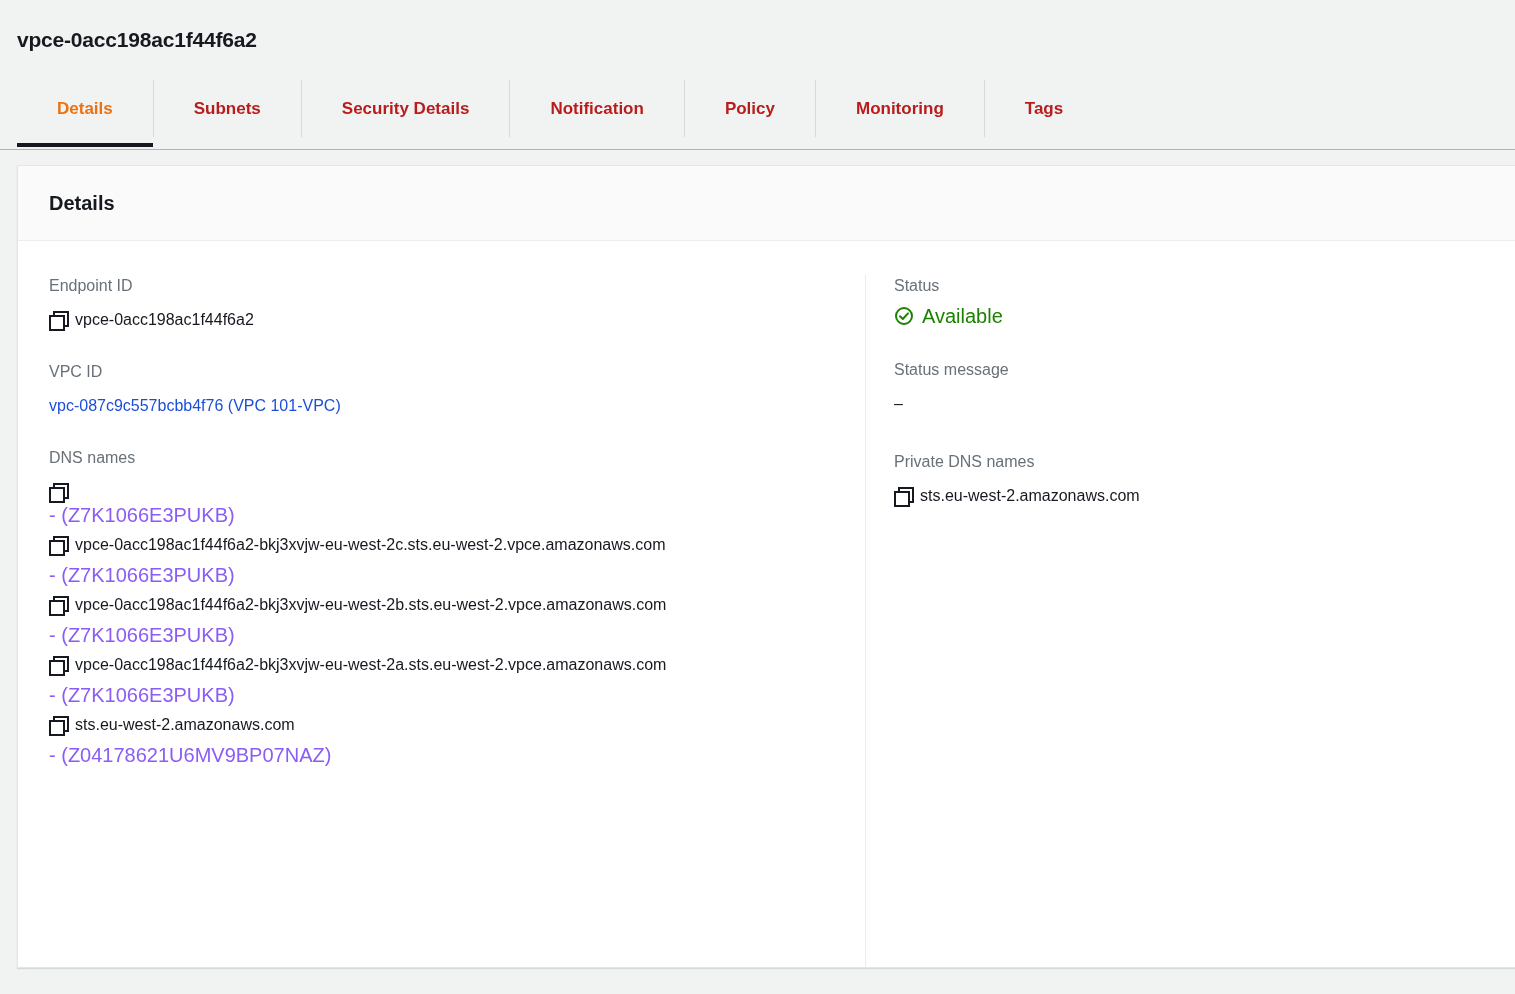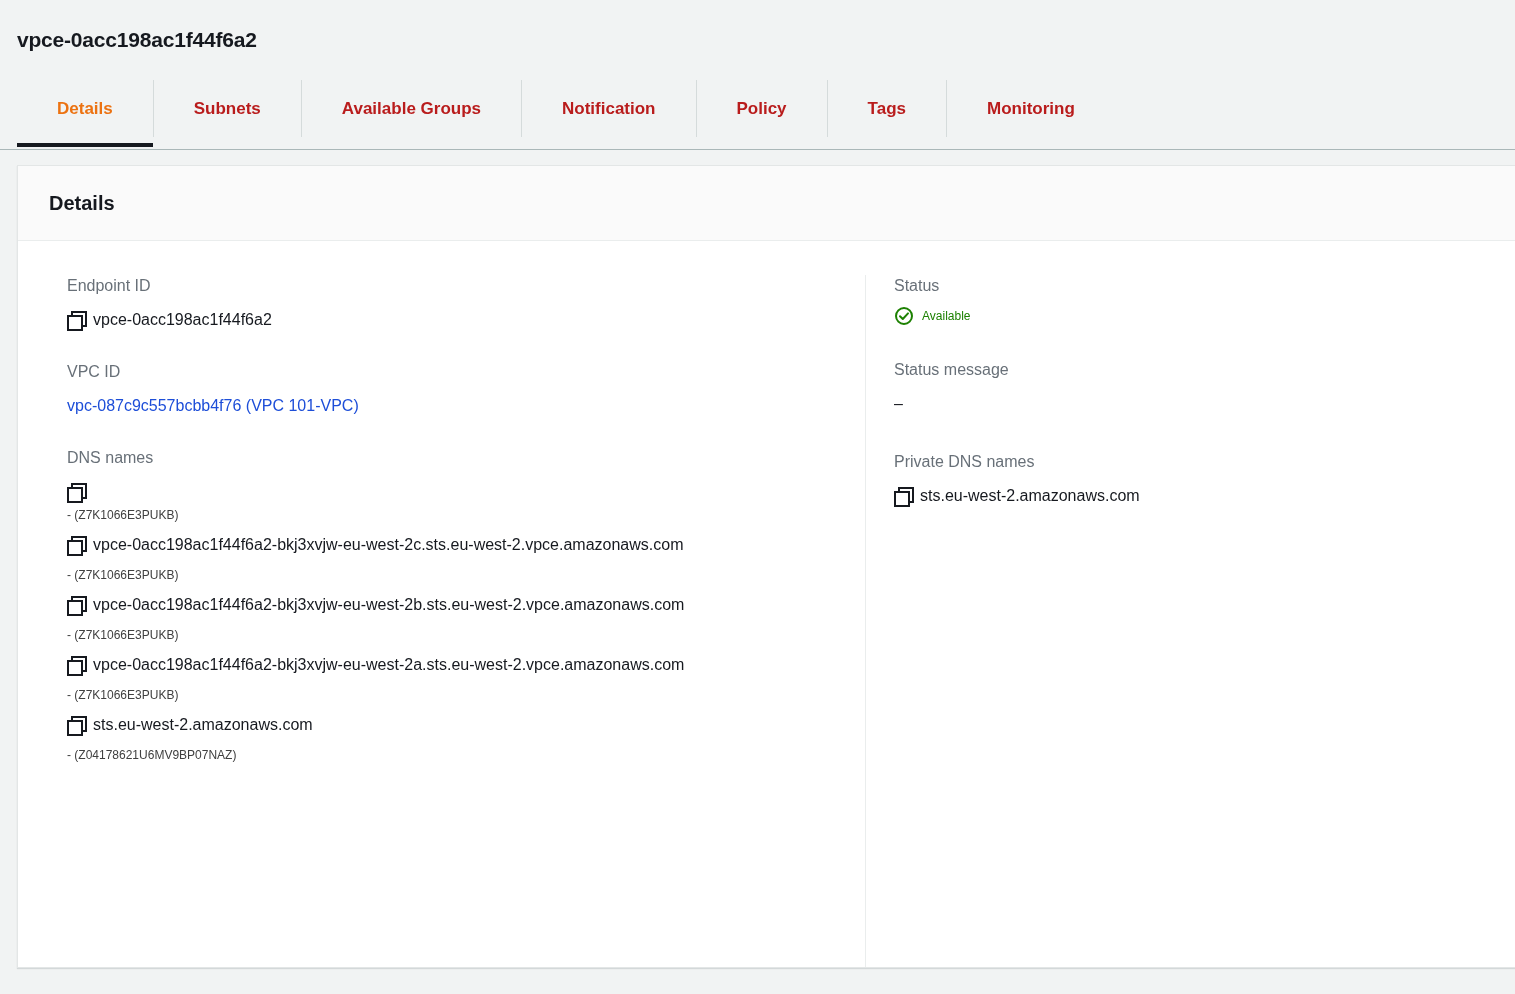--- a/index.html
+++ b/index.html
@@ -97,21 +97,21 @@
     color: #16191f;
   }
 
   .panel-body {
     display: flex;
     padding: 34px 0 0 0;
     height: 726px;
   }
   .col-left {
     width: 848px;
-    padding: 0 20px 0 49px;
+    padding: 0 20px 0 31px;
     border-right: 1px solid #eaeded;
   }
   .col-right {
     flex: 1;
     padding: 0 20px 0 28px;
   }
 
   
   .field { margin-bottom: 26px; }
   .field:last-child { margin-bottom: 0; }
@@ -140,22 +140,22 @@
   .value-text {
     margin-left: 9px;
     max-width: 700px;
     word-break: break-word;
     color: #16191f;
     font-size: 16px;
     line-height: 30px;
   }
 
   .zone-line {
-    font-size: 12px;
-    color: #404040;
+    font-size: 20px;
+    color: #8b5cf6;
     line-height: 30px;
     margin-left: 0px;
   }
 
   
   .copy-icon {
     display: inline-block;
     width: 17px;
     height: 17px;
     position: relative;
@@ -187,46 +187,46 @@
     display: flex;
     align-items: center;
     gap: 8px;
   }
   .status-icon {
     width: 20px;
     height: 20px;
     flex: 0 0 auto;
   }
   .status-text {
-    font-size: 12px;
+    font-size: 20px;
     color: #1d8102;
     line-height: 22px;
   }
   .dash-value {
     font-size: 16px;
     color: #16191f;
     line-height: 30px;
   }
 </style>
 </head>
 <body>
 
 <div class="page">
 
   <div class="page-title">vpce-0acc198ac1f44f6a2</div>
 
   <div class="tabbar">
     <div class="tabs" id="tabs-container">
         <div class="tab active">Details</div>
         <div class="tab">Subnets</div>
-        <div class="tab">Available Groups</div>
+        <div class="tab">Security Details</div>
         <div class="tab">Notification</div>
         <div class="tab">Policy</div>
+        <div class="tab">Monitoring</div>
         <div class="tab">Tags</div>
-        <div class="tab">Monitoring</div>
       </div>
   </div>
 
   <div class="panel">
     <div class="panel-header">
       <h2>Details</h2>
     </div>
 
     <div class="panel-body">
 

